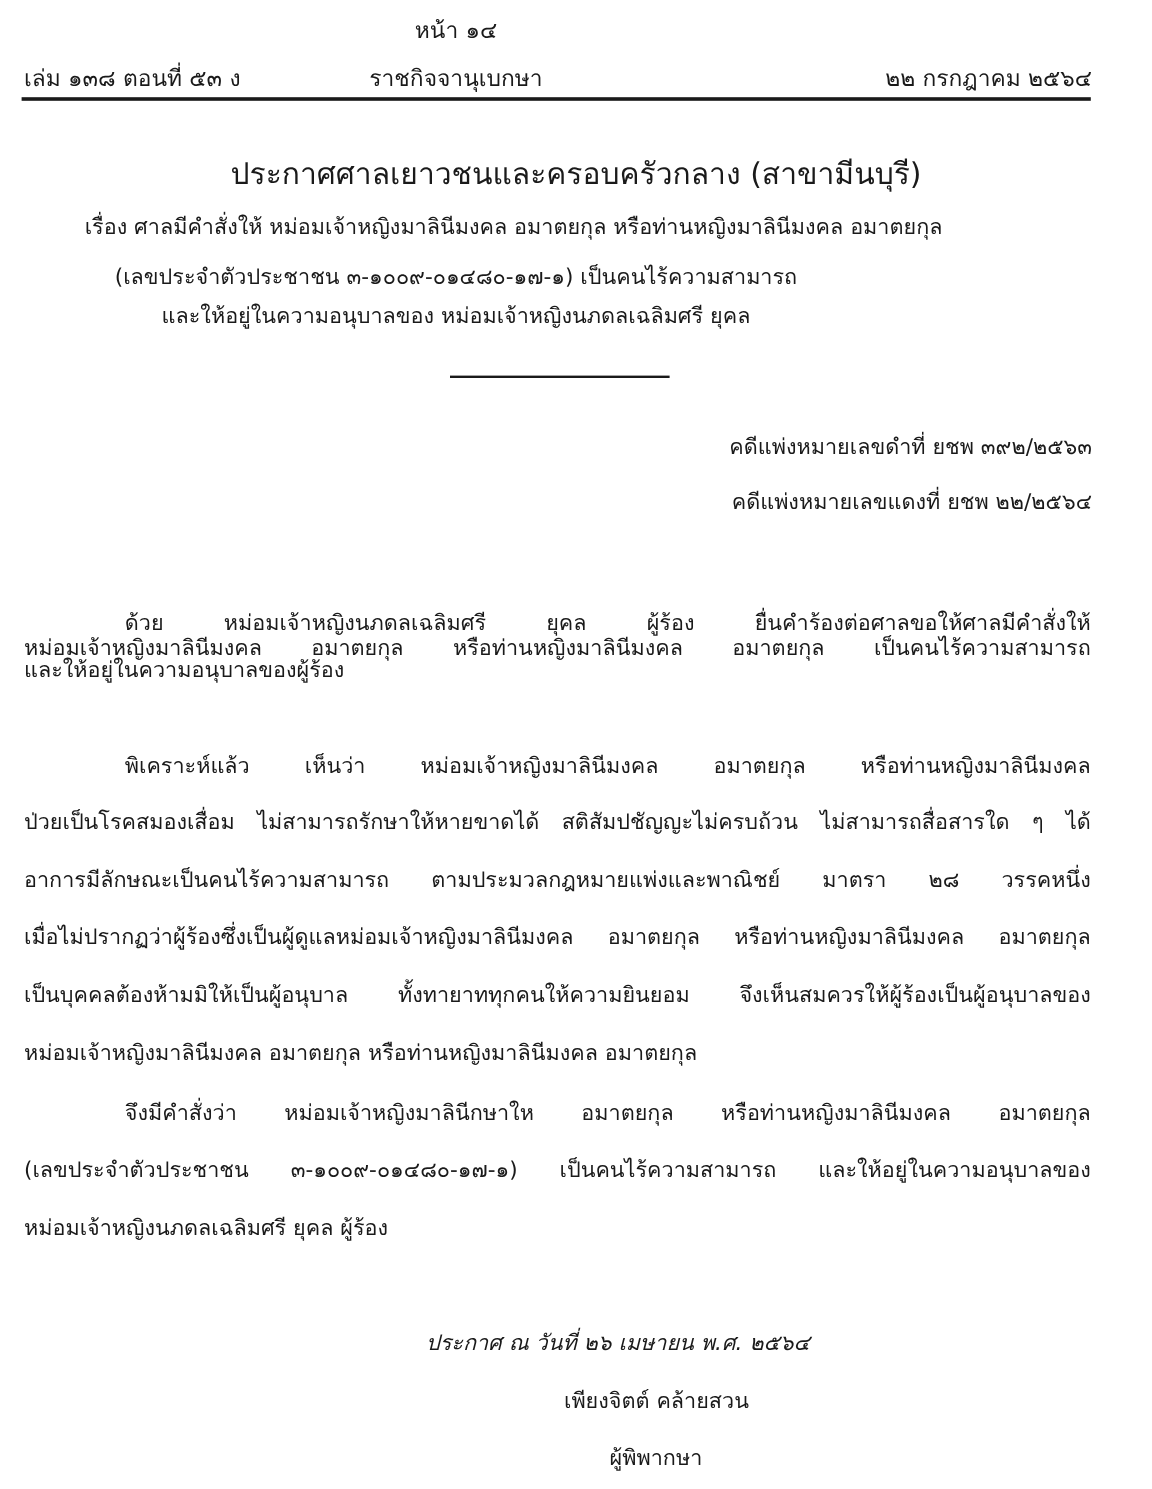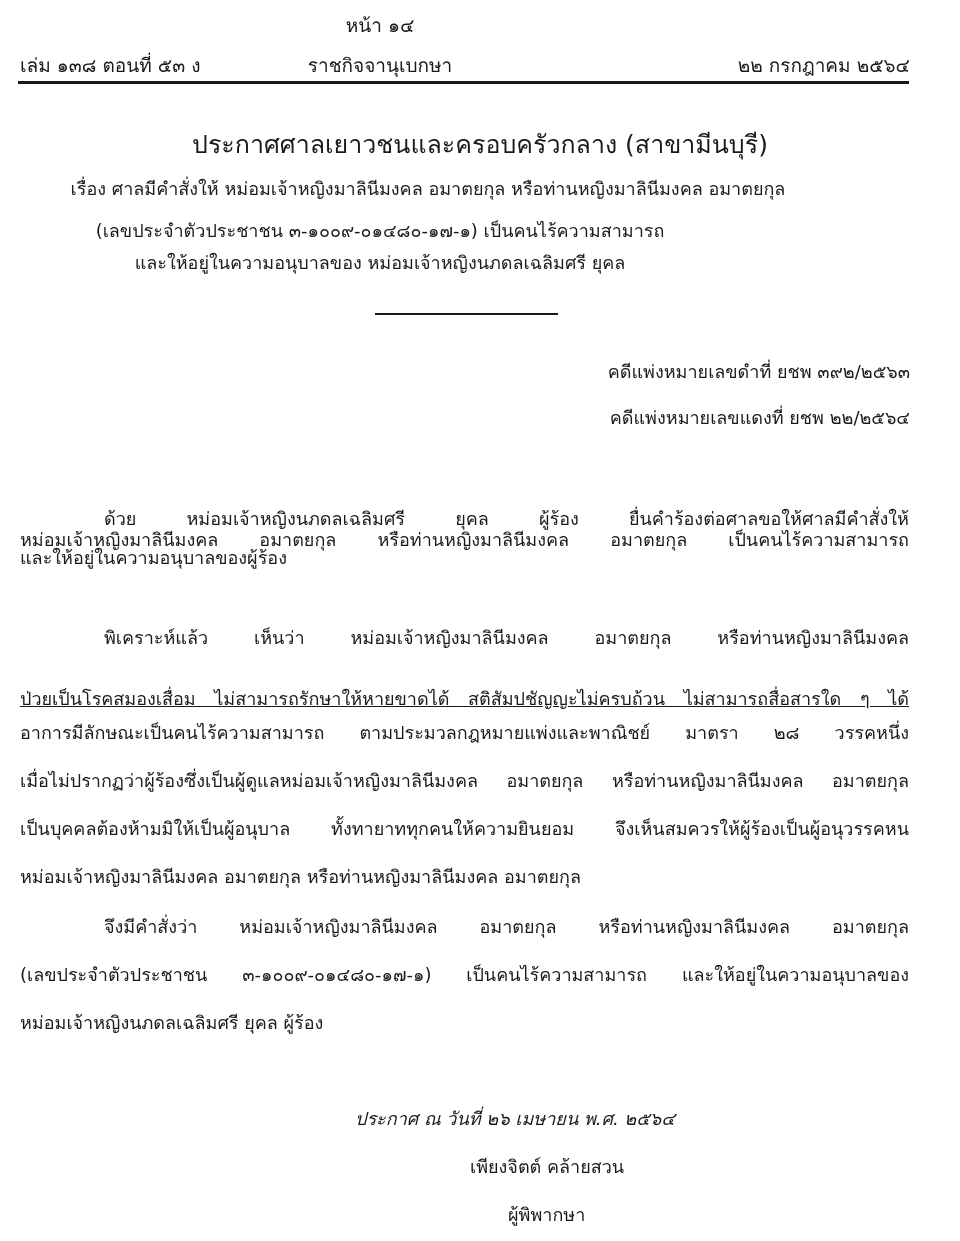--- a/index.html
+++ b/index.html
@@ -33,25 +33,25 @@
 <div class="rule" style="top:313px; left:375px; width:183px; height:2px;"></div>
 
 <div class="abs body right" style="top:357px; right:50px;">คดีแพ่งหมายเลขดำที่  ยชพ ๓๙๒/๒๕๖๓</div>
 <div class="abs body right" style="top:403px; right:50px;">คดีแพ่งหมายเลขแดงที่  ยชพ ๒๒/๒๕๖๔</div>
 
 <div class="abs body indent" style="top:477px;margin-top:27px;">ด้วย  หม่อมเจ้าหญิงนภดลเฉลิมศรี  ยุคล  ผู้ร้อง  ยื่นคำร้องต่อศาลขอให้ศาลมีคำสั่งให้</div>
 <div class="abs body just" style="top:525px;">หม่อมเจ้าหญิงมาลินีมงคล  อมาตยกุล  หรือท่านหญิงมาลินีมงคล  อมาตยกุล  เป็นคนไร้ความสามารถ</div>
 <div class="abs body last" style="top:543px;">และให้อยู่ในความอนุบาลของผู้ร้อง</div>
 
 <div class="abs body indent" style="top:623px;">พิเคราะห์แล้ว  เห็นว่า  หม่อมเจ้าหญิงมาลินีมงคล  อมาตยกุล  หรือท่านหญิงมาลินีมงคล</div>
-<div class="abs body just" style="top:684px;text-decoration:underline;">ป่วยเป็นโรคสมองเสื่อม  ไม่สามารถรักษาให้หายขาดได้  สติสัมปชัญญะไม่ครบถ้วน  ไม่สามารถสื่อสารใด ๆ  ได้</div>
+<div class="abs body just" style="top:670px;">ป่วยเป็นโรคสมองเสื่อม  ไม่สามารถรักษาให้หายขาดได้  สติสัมปชัญญะไม่ครบถ้วน  ไม่สามารถสื่อสารใด ๆ  ได้</div>
 <div class="abs body just" style="top:718px;">อาการมีลักษณะเป็นคนไร้ความสามารถ  ตามประมวลกฎหมายแพ่งและพาณิชย์  มาตรา  ๒๘  วรรคหนึ่ง</div>
 <div class="abs body just" style="top:766px;">เมื่อไม่ปรากฏว่าผู้ร้องซึ่งเป็นผู้ดูแลหม่อมเจ้าหญิงมาลินีมงคล  อมาตยกุล  หรือท่านหญิงมาลินีมงคล  อมาตยกุล</div>
-<div class="abs body just" style="top:814px;">เป็นบุคคลต้องห้ามมิให้เป็นผู้อนุบาล  ทั้งทายาททุกคนให้ความยินยอม  จึงเห็นสมควรให้ผู้ร้องเป็นผู้อนุวรรคหน</div>
+<div class="abs body just" style="top:814px;">เป็นบุคคลต้องห้ามมิให้เป็นผู้อนุบาล  ทั้งทายาททุกคนให้ความยินยอม  จึงเห็นสมควรให้ผู้ร้องเป็นผู้อนุบาลของ</div>
 <div class="abs body last" style="top:862px;">หม่อมเจ้าหญิงมาลินีมงคล  อมาตยกุล  หรือท่านหญิงมาลินีมงคล  อมาตยกุล</div>
 
-<div class="abs body indent" style="top:912px;">จึงมีคำสั่งว่า  หม่อมเจ้าหญิงมาลินีมงคล  อมาตยกุล  หรือท่านหญิงมาลินีมงคล  อมาตยกุล</div>
+<div class="abs body indent" style="top:912px;">จึงมีคำสั่งว่า  หม่อมเจ้าหญิงมาลินีกษาให  อมาตยกุล  หรือท่านหญิงมาลินีมงคล  อมาตยกุล</div>
 <div class="abs body just" style="top:960px;">(เลขประจำตัวประชาชน  ๓-๑๐๐๙-๐๑๔๘๐-๑๗-๑)  เป็นคนไร้ความสามารถ  และให้อยู่ในความอนุบาลของ</div>
 <div class="abs body last" style="top:1008px;">หม่อมเจ้าหญิงนภดลเฉลิมศรี  ยุคล  ผู้ร้อง</div>
 
 <div class="abs body" style="top:1104px; left:355px;font-style:italic;">ประกาศ  ณ  วันที่  ๒๖  เมษายน  พ.ศ.  ๒๕๖๔</div>
 <div class="abs body" style="top:1152px; left:470px;">เพียงจิตต์  คล้ายสวน</div>
 <div class="abs body" style="top:1200px; left:508px;">ผู้พิพากษา</div>
 
 </body></html>

